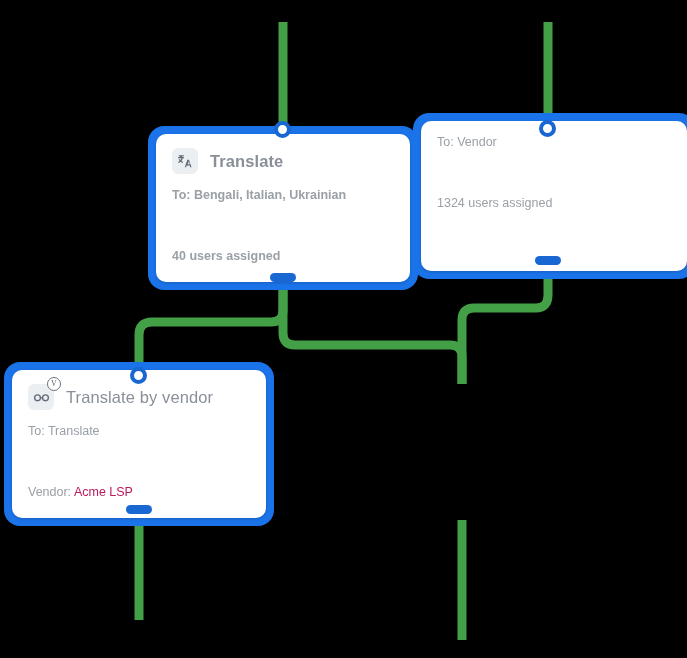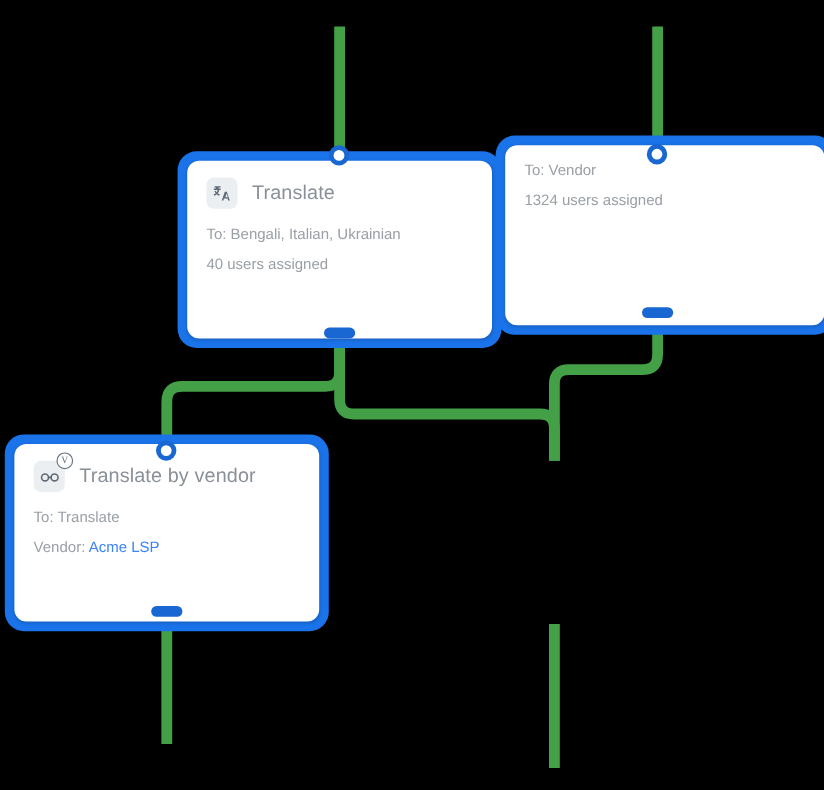--- a/index.html
+++ b/index.html
@@ -87,42 +87,42 @@
     overflow: hidden;
     text-overflow: ellipsis;
     letter-spacing: 0.1px;
   }
   .meta-line {
     font-size: 12.5px;
     color: #9aa0a6;
     margin-bottom: 11px;
     white-space: nowrap;
   }
-  .meta-line:last-child { margin-bottom: 0; }
-  .vendor-name { color: #3b82f6; }
+  .meta-line:last-child { margin-bottom: 0; margin-top: 36px; }
+  .vendor-name { color: #be185d; }
 
   
   .port-in {
     position: absolute;
     width: 17px; height: 17px;
     border-radius: 50%;
     background: #ffffff;
     border: 4.5px solid #1967d2;
     z-index: 6;
   }
   .port-out {
     position: absolute;
     width: 26px; height: 9px;
     border-radius: 5px;
     background: #1967d2;
     z-index: 6;
   }
 
   
-  #node-translate  { z-index: 3; }
+  #node-translate  { z-index: 3; font-weight: bold; }
   #node-crowdsource{ z-index: 4; }
   #node-vendor     { z-index: 3; }
   #node-proofread  { z-index: 3; }
   #edges           { z-index: 2; }
 </style>
 </head>
 <body>
 
 <div id="canvas">
 

